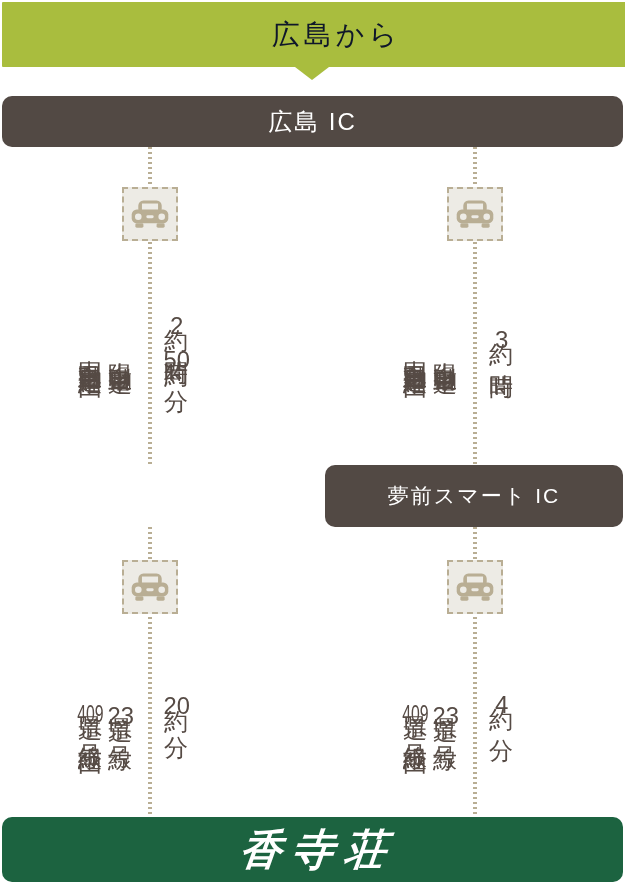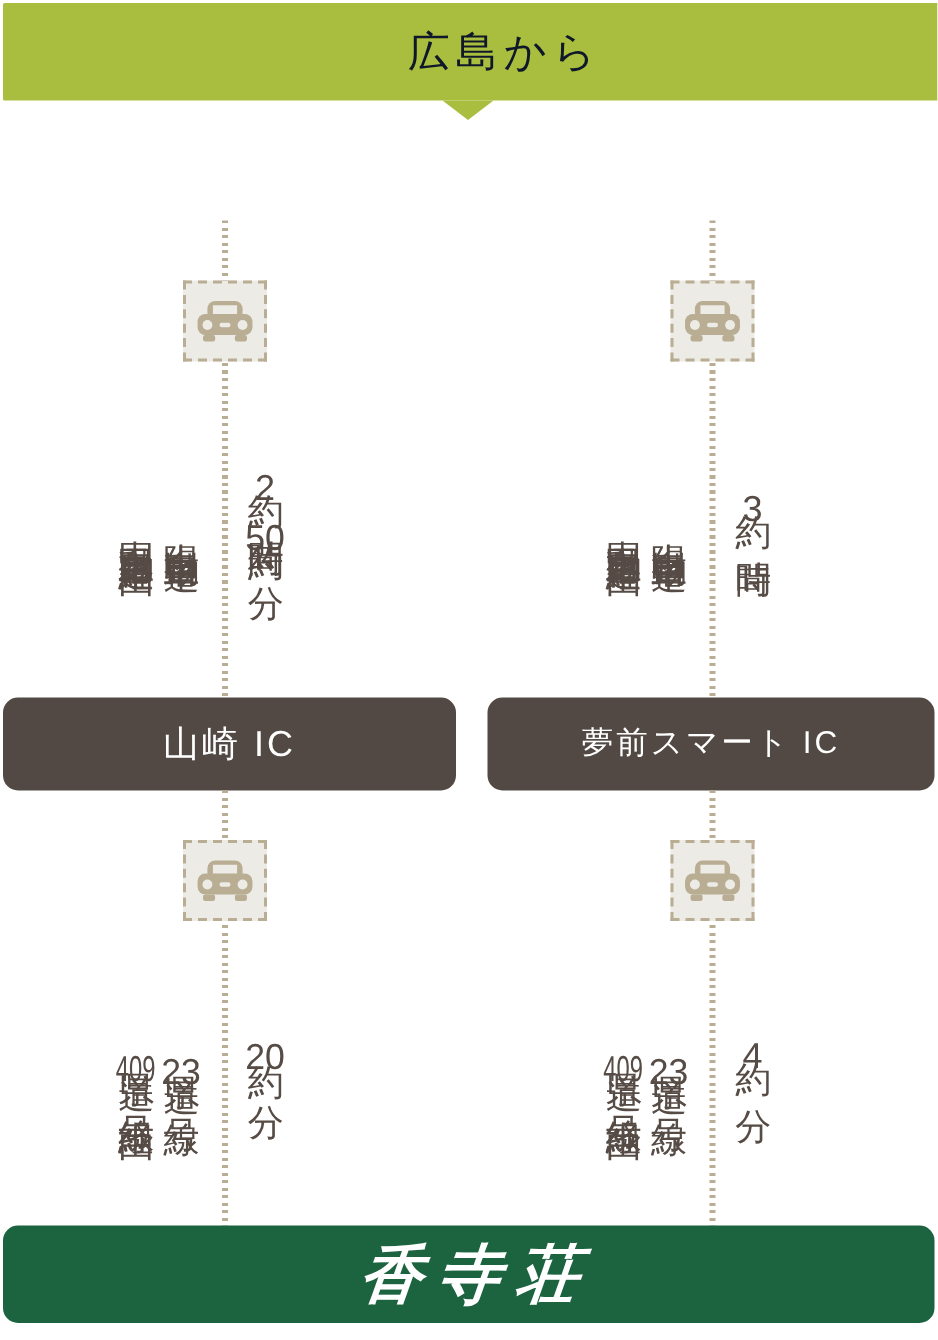--- a/index.html
+++ b/index.html
@@ -75,20 +75,23 @@
 </head>
 <body>
 
 <div class="stage">
 
   <div class="origin-banner">
     <span>広島から</span>
   </div>
   <div class="origin-pointer"></div>
 
+  <div class="ic-bar" id="start-bar">
+    <span>広島 IC</span>
+  </div>
 
   <div class="leg leg-top" id="leg-tl">
     <div class="vline"></div>
     <div class="car-box">
       <svg viewBox="0 0 60 56" width="44" height="41">
         <rect x="14" y="9" width="32" height="18" rx="7" fill="#b9ae94"></rect>
         <rect x="19" y="13" width="22" height="9" fill="#edebe5"></rect>
         <rect x="5" y="21" width="50" height="19" rx="7" fill="#b9ae94"></rect>
         <circle cx="14" cy="31" r="4.5" fill="#edebe5"></circle>
         <circle cx="46" cy="31" r="4.5" fill="#edebe5"></circle>
@@ -118,24 +121,20 @@
         <rect x="39" y="40" width="11" height="6" rx="2" fill="#b9ae94"></rect>
       </svg>
     </div>
     <div class="via">
       <div class="vtext"><span>山陽自動車道</span><span class="tcy"></span><span></span></div>
       <div class="vtext"><span>中国自動車道経由</span><span class="tcy"></span><span></span></div>
     </div>
     <div class="dur vtext"><span>約3時間</span><span class="tcy"></span><span></span></div>
   </div>
 
-  <div class="ic-bar" id="mid-bar-left">
-    <span>山崎 IC</span>
-
-  </div>
   <div class="ic-bar" id="mid-bar-right">
     <span>夢前スマート IC</span>
   </div>
 
   <div class="leg leg-bottom" id="leg-bl">
     <div class="vline"></div>
     <div class="car-box">
       <svg viewBox="0 0 60 56" width="44" height="41">
         <rect x="14" y="9" width="32" height="18" rx="7" fill="#b9ae94"></rect>
         <rect x="19" y="13" width="22" height="9" fill="#edebe5"></rect>

